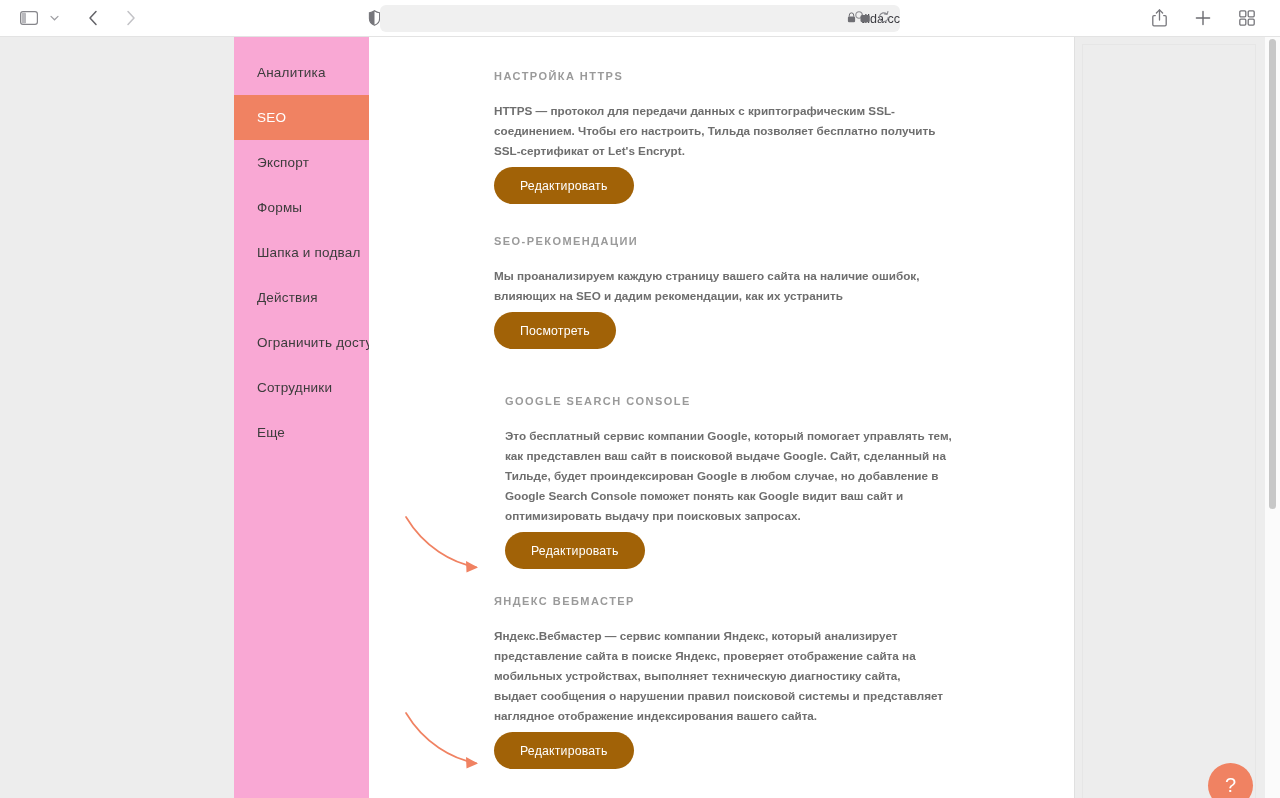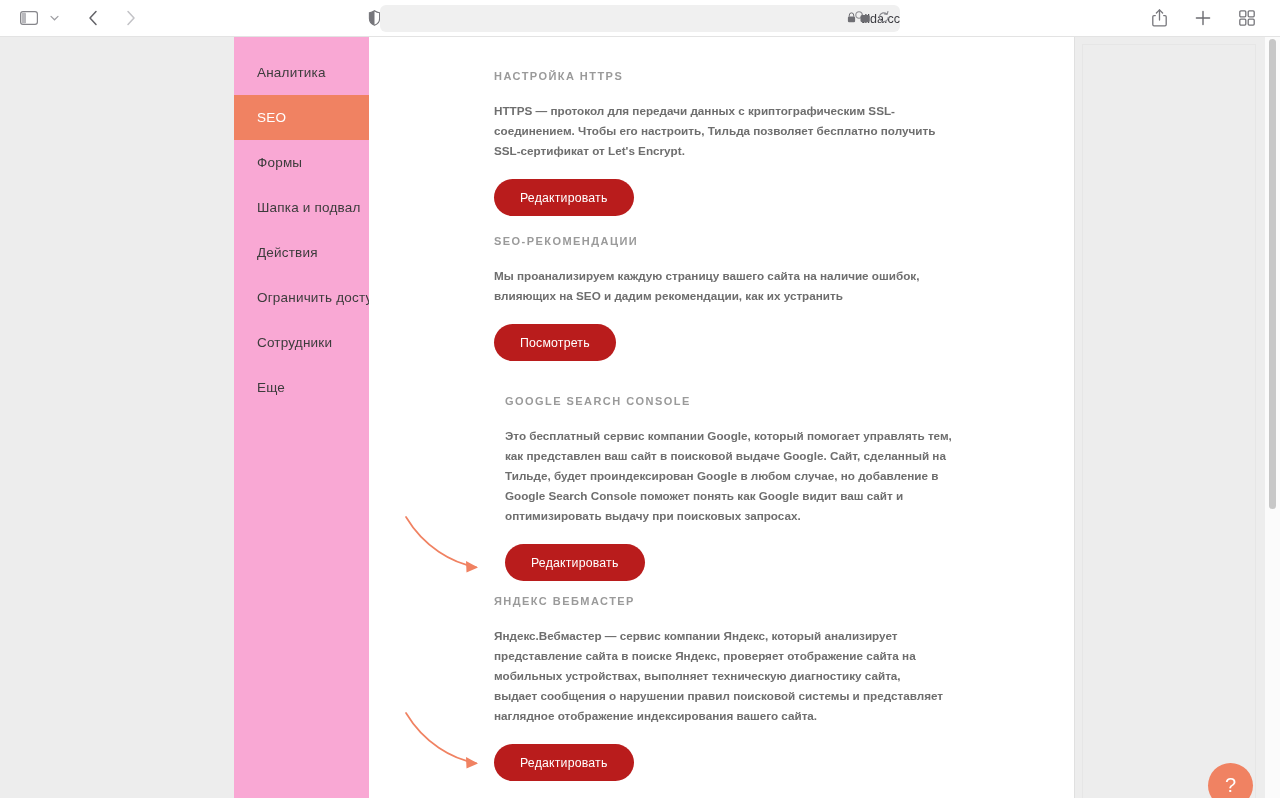--- a/index.html
+++ b/index.html
@@ -93,24 +93,24 @@
   .sec-text {
     margin-top: 19px;
     font-size: 11.7px;
     line-height: 20px;
     color: #6e6e6e;
     max-width: 452px;
     font-weight: bold;
   }
   .btn {
     display: inline-flex; align-items: center; justify-content: center;
-    margin-top: 18px;
+    margin-top: 6px;
     height: 37px;
     border-radius: 19px;
-    background: #b91c1c;
+    background: #a16207;
     color: #ffffff;
     font-size: 12.3px;
     padding: 0 26px;
     border: none;
     cursor: pointer;
     letter-spacing: .2px;
   }
 
   .sec-https   { position: absolute; top: 33px;  left: 0; right: 0; }
   .sec-reco    { position: absolute; top: 198px; left: 0; right: 0; }
@@ -247,20 +247,23 @@
 <div class="viewport">
 
   <nav class="sidebar">
     <div class="side-item">
         <span>Аналитика</span>
       </div>
     <div class="side-item active">
         <span>SEO</span>
       </div>
     <div class="side-item">
+        <span>Экспорт</span>
+      </div>
+    <div class="side-item">
         <span>Формы</span>
       </div>
     <div class="side-item">
         <span>Шапка и подвал</span>
       </div>
     <div class="side-item">
         <span>Действия</span>
       </div>
     <div class="side-item">
         <span>Ограничить доступ</span>

